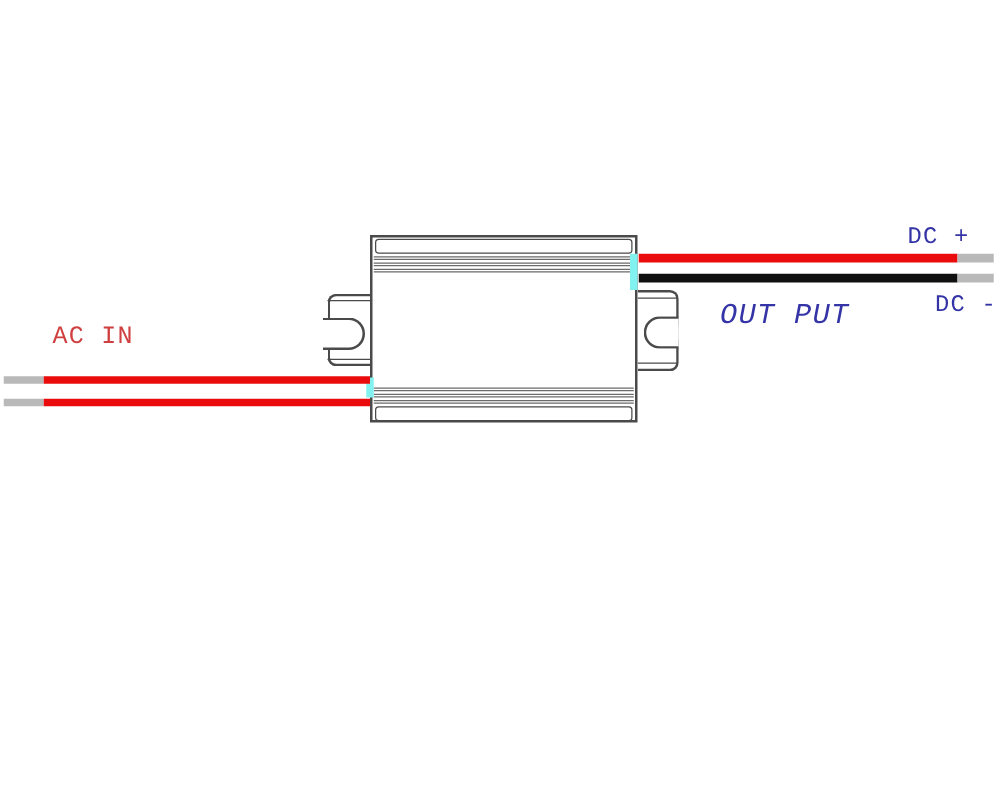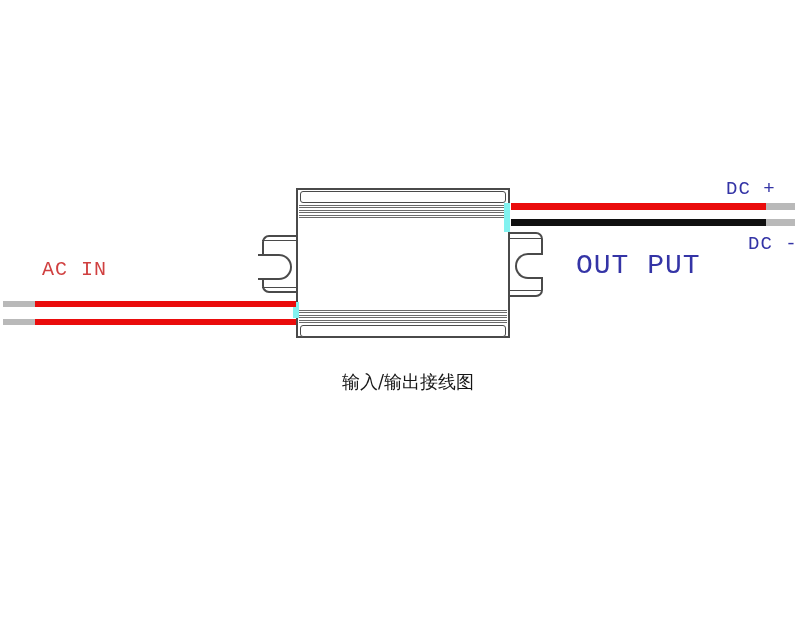--- a/index.html
+++ b/index.html
@@ -53,21 +53,21 @@
   .w-in1{left:35px;top:301px;width:261px;}
   .w-in2-tip{left:3px;top:319px;width:32px;}
   .w-in2{left:35px;top:319px;width:261px;}
 
   
   .lbl{font-family:"Liberation Mono","DejaVu Sans Mono",monospace;
     letter-spacing:1px;white-space:pre;line-height:1;text-align:right;}
   .lbl-acin{left:42px;top:260px;font-size:20px;color:var(--label_red);}
   .lbl-dcplus{left:726px;top:180px;font-size:19px;color:var(--label_blue);}
   .lbl-dcminus{left:748px;top:235px;font-size:19px;color:var(--label_blue);}
-  .lbl-output{left:576px;top:252px;font-size:28px;color:var(--label_blue);}
+  .lbl-output{left:576px;top:241px;font-size:23px;color:var(--label_blue);font-style:italic;}
   .caption{left:312px;top:370px;width:192px;text-align:center;
     font-family:"DejaVu Serif","Liberation Serif",serif;
     font-size:18px;color:#161616;}
 </style>
 </head>
 <body>
 
 <div id="canvas">
 
   <div class="abs flange-left"></div>
@@ -100,15 +100,14 @@
 
   <div class="abs wire-thin tip w-in1-tip"></div>
   <div class="abs wire-thin red w-in1"></div>
   <div class="abs wire-thin tip w-in2-tip"></div>
   <div class="abs wire-thin red w-in2"></div>
 
   <div class="abs lbl lbl-acin">AC IN</div>
   <div class="abs lbl lbl-dcplus">DC +</div>
   <div class="abs lbl lbl-dcminus">DC -</div>
   <div class="abs lbl lbl-output">OUT PUT</div>
-  <div class="abs caption">输入/输出接线图</div>
 
 </div>
 
 </body></html>

